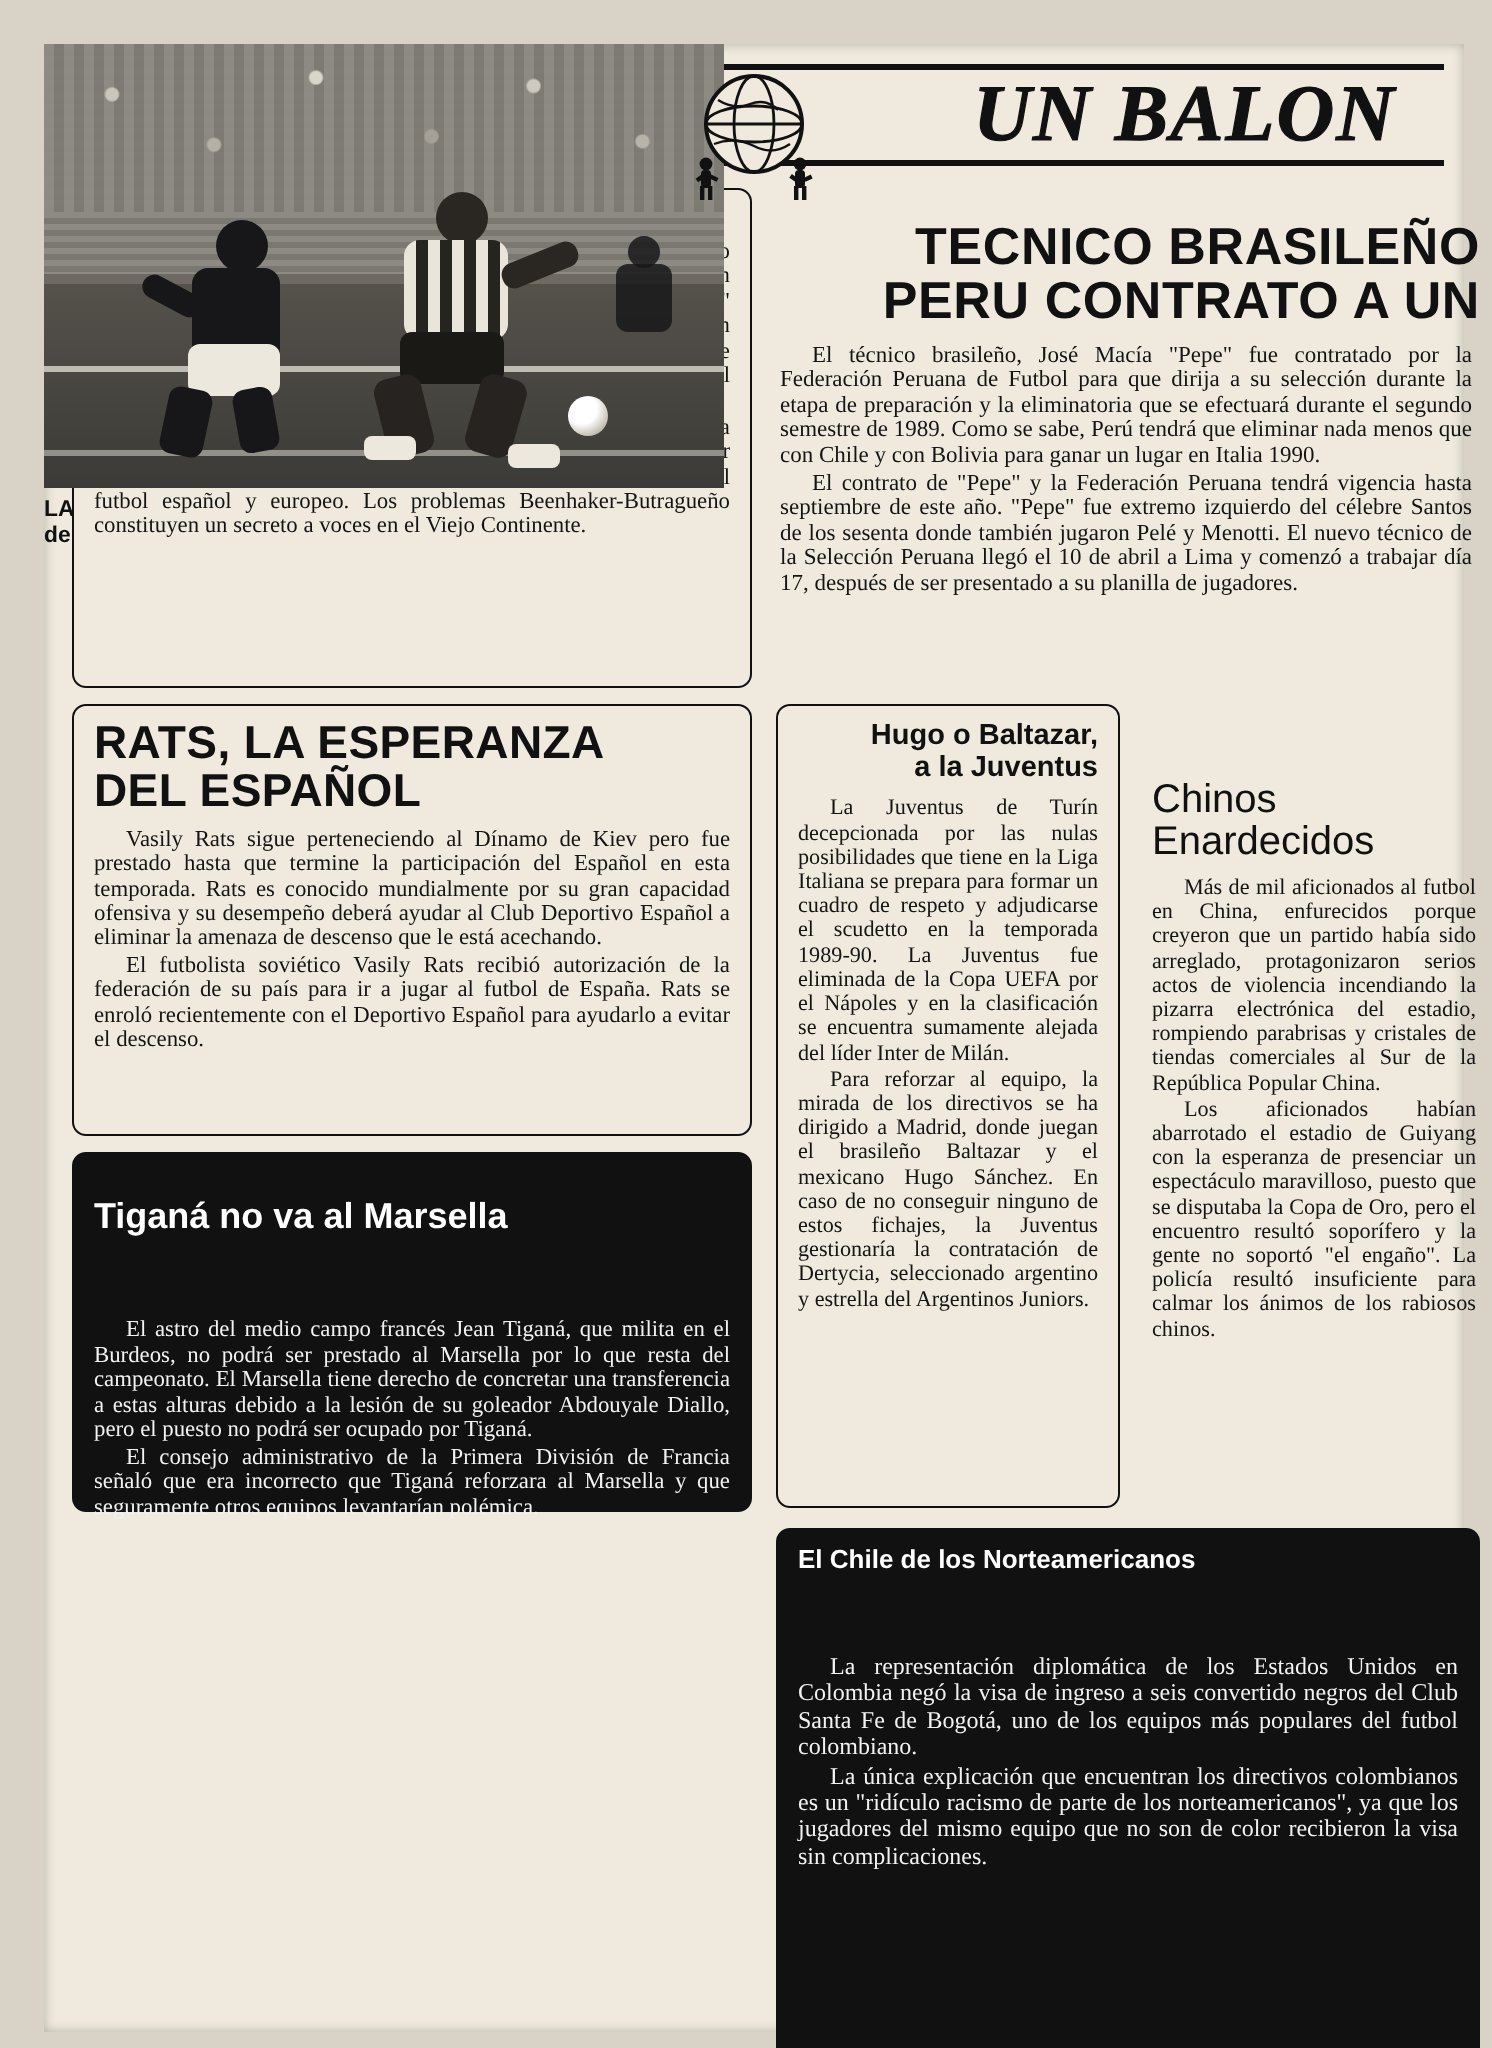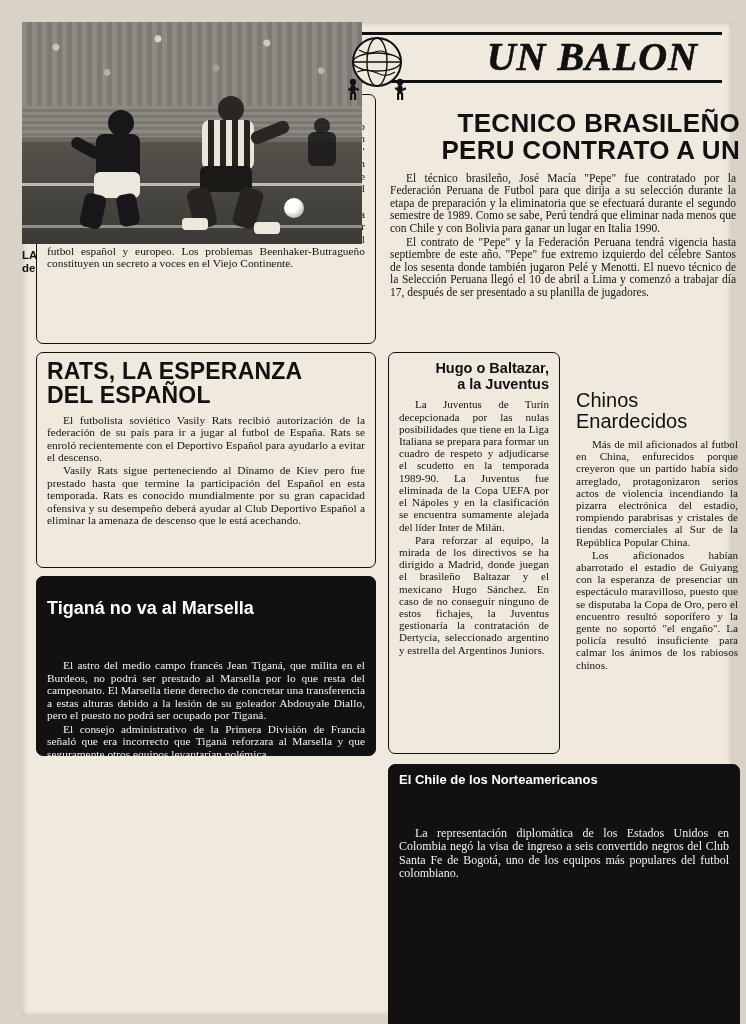--- a/index.html
+++ b/index.html
@@ -209,22 +209,22 @@
       <p class="body">El técnico brasileño, José Macía "Pepe" fue contratado por la Federación Peruana de Futbol para que dirija a su selección durante la etapa de preparación y la eliminatoria que se efectuará durante el segundo semestre de 1989. Como se sabe, Perú tendrá que eliminar nada menos que con Chile y con Bolivia para ganar un lugar en Italia 1990.</p>
       <p class="body">El contrato de "Pepe" y la Federación Peruana tendrá vigencia hasta septiembre de este año. "Pepe" fue extremo izquierdo del célebre Santos de los sesenta donde también jugaron Pelé y Menotti. El nuevo técnico de la Selección Peruana llegó el 10 de abril a Lima y comenzó a trabajar día 17, después de ser presentado a su planilla de jugadores.</p>
     </div>
   </div>
 
   <div class="box" id="rats">
     <div class="htitle">
       <div>RATS, LA  ESPERANZA</div>
       <div>DEL ESPAÑOL</div>
     </div>
+    <p class="body">Vasily Rats sigue perteneciendo al Dínamo de Kiev pero fue prestado hasta que termine la participación del Español en esta temporada. Rats es conocido mundialmente por su gran capacidad ofensiva y su desempeño deberá ayudar al Club Deportivo Español a eliminar la amenaza de descenso que le está acechando.</p>
     <p class="body">El futbolista soviético Vasily Rats recibió autorización de la federación de su país para ir a jugar al futbol de España. Rats se enroló recientemente con el Deportivo Español para ayudarlo a evitar el descenso.</p>
-    <p class="body">Vasily Rats sigue perteneciendo al Dínamo de Kiev pero fue prestado hasta que termine la participación del Español en esta temporada. Rats es conocido mundialmente por su gran capacidad ofensiva y su desempeño deberá ayudar al Club Deportivo Español a eliminar la amenaza de descenso que le está acechando.</p>
   </div>
 
   <div class="box" id="hugo">
     <div class="htitle">
       <div>Hugo o Baltazar,</div>
       <div>a la Juventus</div>
     </div>
     <p class="body">La Juventus de Turín decepcionada por las nulas posibilidades que tiene en la Liga Italiana se prepara para formar un cuadro de respeto y adjudicarse el scudetto en la temporada 1989-90. La Juventus fue eliminada de la Copa UEFA por el Nápoles y en la clasificación se encuentra sumamente alejada del líder Inter de Milán.</p>
     <p class="body">Para reforzar al equipo, la mirada de los directivos se ha dirigido a Madrid, donde juegan el brasileño Baltazar y el mexicano Hugo Sánchez. En caso de no conseguir ninguno de estos fichajes, la Juventus gestionaría la contratación de Dertycia, seleccionado argentino y estrella del Argentinos Juniors.</p>
   </div>
@@ -271,16 +271,17 @@
 
       <div class="ph-player" style="left:292px;top:96px;width:16px;height:16px;border-radius:50%;opacity:.85;"></div>
       <div class="ph-player" style="left:286px;top:110px;width:28px;height:34px;border-radius:6px;opacity:.85;"></div>
     </div>
     <div class="caption">LA PRIMERA DIVISIÓN de Francia no autorizó la transferencia de Jean Tiganá del Burdeos al Marsella.</div>
   </div>
 
   <div class="box dark" id="colmo">
     <div class="kicker light">El Chile de los Norteamericanos</div>
     <p class="body">La representación diplomática de los Estados Unidos en Colombia negó la visa de ingreso a seis convertido negros del Club Santa Fe de Bogotá, uno de los equipos más populares del futbol colombiano.</p>
+    <p class="body">La única explicación que encuentran los directivos colombianos es un "ridículo racismo de parte de los norteamericanos", ya que los jugadores del mismo equipo que no son de color recibieron la visa sin complicaciones.</p>
   </div>
 
  </div>
 </div>
 
 </body></html>

